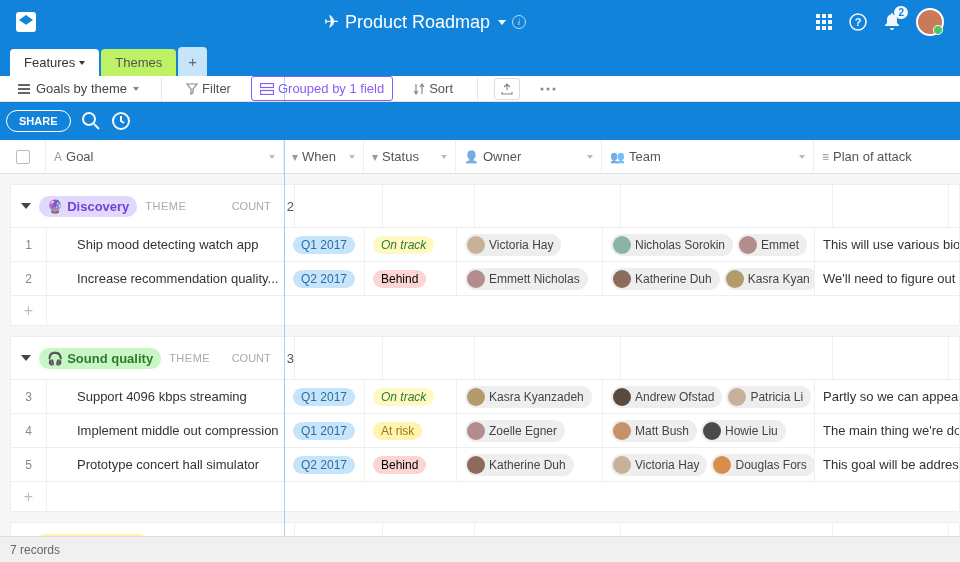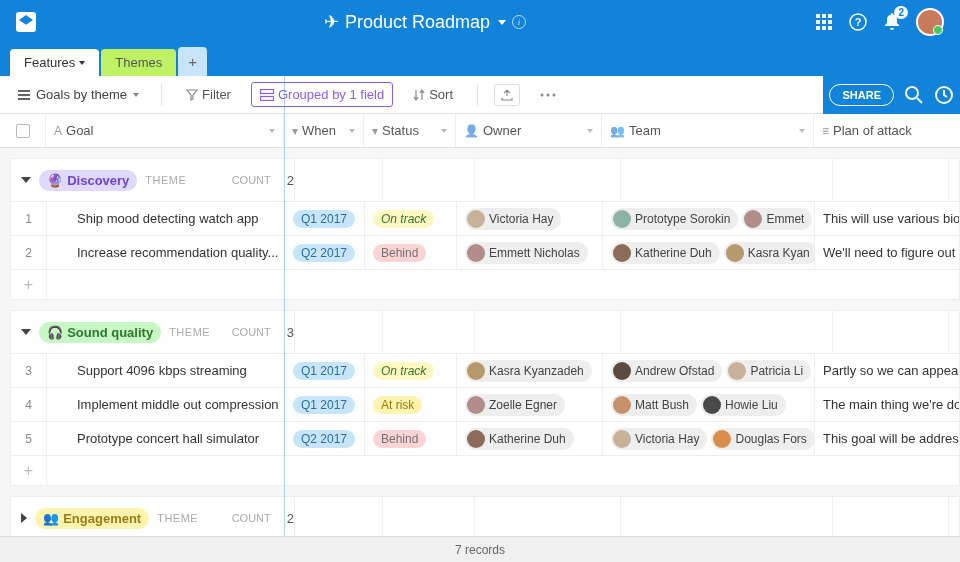--- a/index.html
+++ b/index.html
@@ -31,21 +31,21 @@
 
 .toolbar { background: #fff; height: 38px; display: flex; align-items: center; padding: 0 12px; gap: 12px; border-bottom: 1px solid #e0e0e0; }
 .view-selector { display: flex; align-items: center; gap: 6px; font-size: 13px; color: #444; padding: 4px 6px; cursor: pointer; }
 .burger { display: inline-flex; flex-direction: column; gap: 2px; }
 .burger span { width: 12px; height: 2px; background: #666; }
 .tool-btn { display: flex; align-items: center; gap: 4px; font-size: 13px; color: #555; padding: 4px 8px; cursor: pointer; border-radius: 3px; }
 .tool-btn.active { border: 1px solid #8a5cf6; color: #8a5cf6; }
 .tool-spacer { flex: 1; }
 .share-btn { border: 1.5px solid #fff; color: #fff; padding: 4px 12px; border-radius: 12px; font-size: 11px; font-weight: bold; cursor: pointer; }
 .right-tools { display: flex; align-items: center; gap: 10px; padding: 0 6px; height: 38px; background: #1283da; }
-.toolbar-wrap { display: flex; background: #4c1d95; }
+.toolbar-wrap { display: flex; background: #4c1d95; flex-direction: column; }
 .toolbar { flex: 1; }
 .divider-v { width: 1px; height: 22px; background: #e5e5e5; margin: 0 4px; }
 
 
 .header-row { background: #fff; height: 34px; display: flex; border-bottom: 1px solid #e0e0e0; }
 .hcell { display: flex; align-items: center; padding: 0 8px; font-size: 13px; color: #555; border-right: 1px solid #eee; position: relative; }
 .hcell .cheader-chev { margin-left: auto; color: #bbb; }
 .hcell.rownum { width: 46px; justify-content: center; }
 .hcell.goal { width: 238px; }
 .hcell.when { width: 80px; }
@@ -81,28 +81,28 @@
 .cell.owner { width: 146px; gap: 4px; }
 .cell.team { width: 212px; gap: 4px; }
 .cell.plan { flex: 1; border-right: none; }
 
 .row.add { height: 30px; }
 .row.add .cell.rownum { font-size: 16px; color: #bbb; cursor: pointer; }
 
 .when-pill { background: #c7e5fa; color: #2a6ca3; padding: 2px 8px; border-radius: 9px; font-size: 12px; }
 .status-pill { padding: 2px 8px; border-radius: 9px; font-size: 12px; }
 .st-ontrack { background: #fef9c3; color: #2d7a2d; font-style: italic; }
-.st-behind { background: #fcd4d4; color: #737373; }
+.st-behind { background: #fcd4d4; color: #000000; }
 .st-atrisk { background: #fff3b0; color: #9a7b12; }
 
 .person-pill { display: inline-flex; align-items: center; gap: 4px; background: #eee; padding: 2px 8px 2px 2px; border-radius: 11px; font-size: 12px; color: #444; }
 .person-pill .pavatar { width: 18px; height: 18px; border-radius: 50%; flex-shrink: 0; }
 
 
-.footer { position: absolute; bottom: 0; left: 0; right: 0; height: 26px; background: #f0f0f0; border-top: 1px solid #ddd; display: flex; align-items: center; padding: 0 10px; font-size: 12px; color: #666; justify-content: center; }
+.footer { position: absolute; bottom: 0; left: 0; right: 0; height: 26px; background: #f0f0f0; border-top: 1px solid #ddd; display: flex; align-items: center; padding: 0 10px; font-size: 12px; color: #666; }
 
 
 .guide-line { position: absolute; left: 284px; top: 76px; bottom: 26px; width: 1px; background: rgba(18,131,218,0.35); pointer-events: none; }
 
 svg { display: block; }
 </style>
 </head>
 <body>
 
 <div class="topbar">
@@ -287,21 +287,21 @@
         </div>
         <div class="cell owner">
           <span class="person-pill">
             <span class="pavatar" style="background: rgb(199, 178, 153);"></span>
             <span>Victoria Hay</span>
           </span>
         </div>
         <div class="cell team">
           <span class="person-pill">
             <span class="pavatar" style="background: rgb(140, 179, 163);"></span>
-            <span>Prototype Sorokin</span>
+            <span>Nicholas Sorokin</span>
           </span>
           <span class="person-pill">
             <span class="pavatar" style="background: rgb(179, 140, 140);"></span>
             <span>Emmet</span>
           </span>
         </div>
         <div class="cell plan">This will use various bior</div>
       </div>
       <div class="row">
         <div class="cell rownum">2</div>

